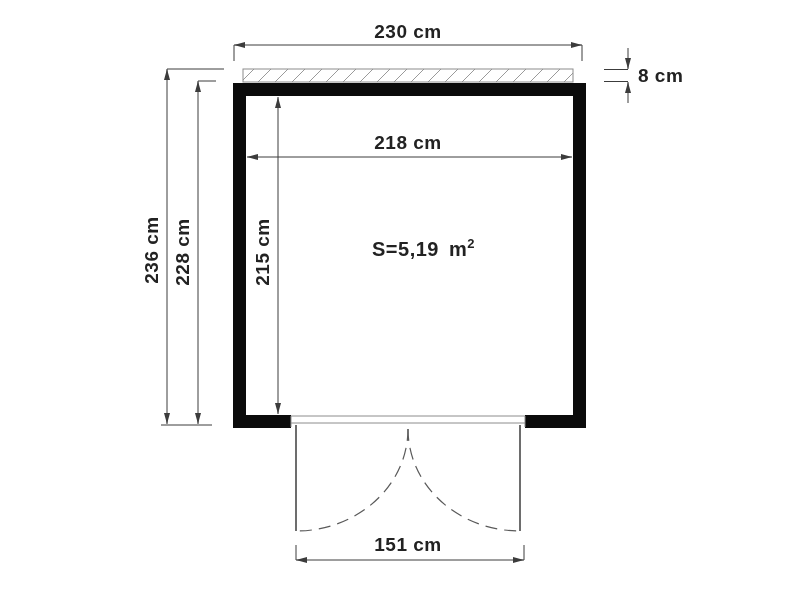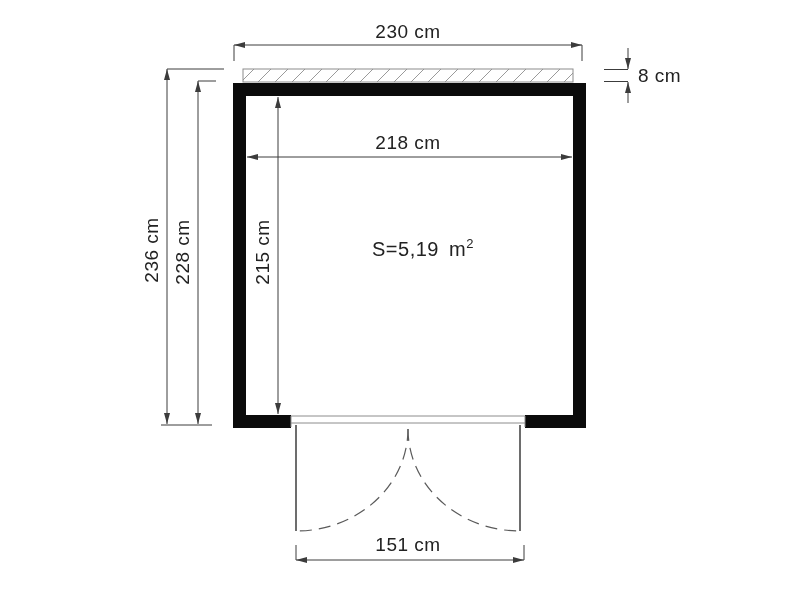--- a/index.html
+++ b/index.html
@@ -1,18 +1,19 @@
 <!DOCTYPE html>
 <html style="--wall: #0b0b0b; --line: #3c3c3c; --text: #222222; --frame: #8c8c8c; --swing: #5a5a5a;"><head>
 <meta charset="utf-8">
 <style>
   html,body{margin:0;padding:0;background:#ffffff;}
   .stage{
     position:relative;width:800px;height:600px;background:#ffffff;overflow:hidden;
     font-family:"Liberation Sans", sans-serif;
+    font-weight:bold;
   }
   svg text{
     font-family:"Liberation Sans", sans-serif;
     fill:var(--text,#222);
     font-size:19px;
     letter-spacing:0.5px;
   }
   .wall{fill:var(--wall,#0b0b0b);}
   .room{fill:#ffffff;}
   .dim{stroke:var(--line,#3c3c3c);stroke-width:1;fill:none;}

